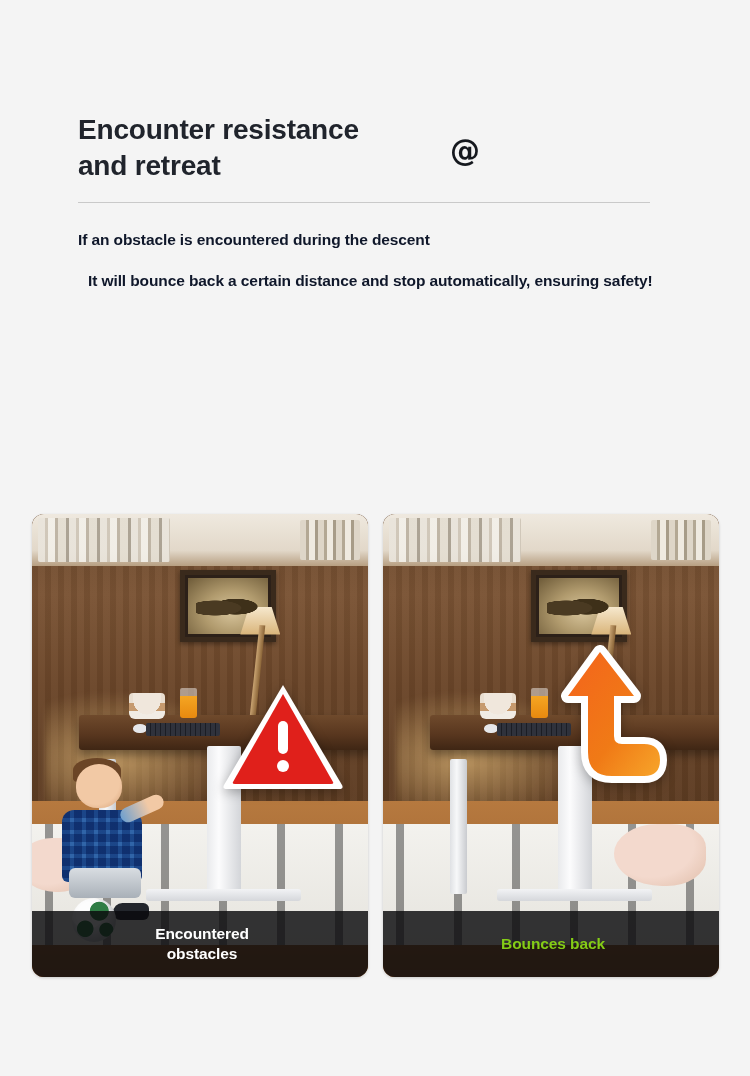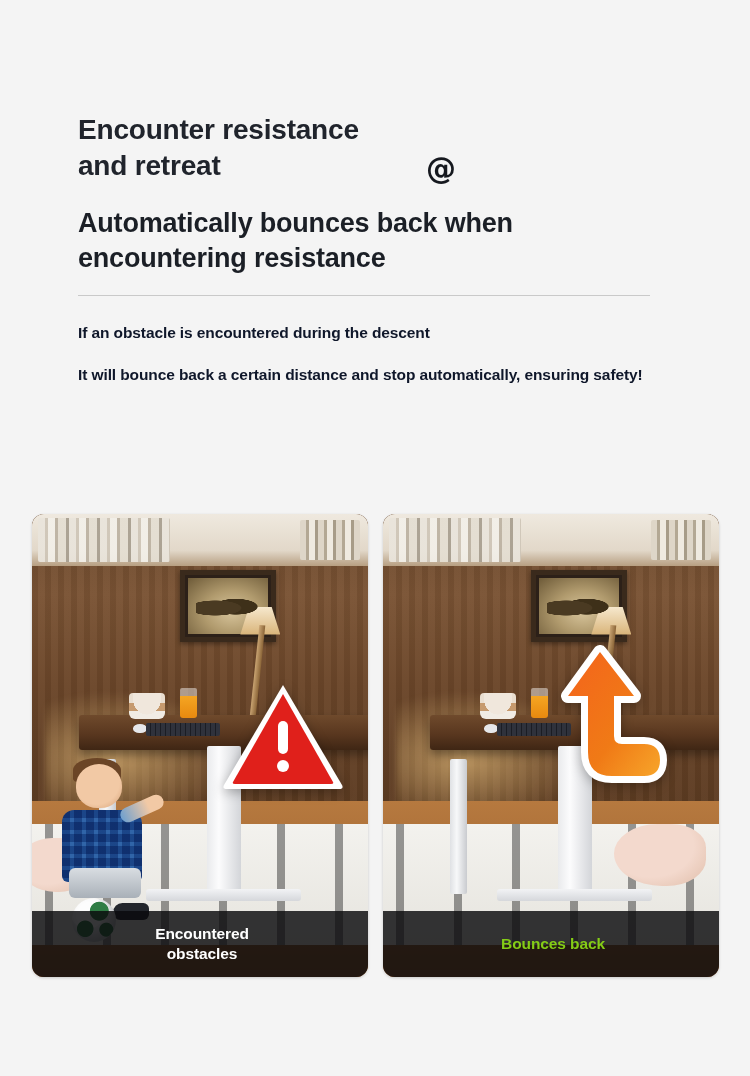--- a/index.html
+++ b/index.html
@@ -22,22 +22,22 @@
   
   .heading-wrap {
     position: absolute;
     left: 78px;
     top: 112px;
     width: 600px;
   }
 
   .headline-row {
     display: flex;
-    align-items: flex-end;
-    gap: 18px;
+    align-items: center;
+    gap: 42px;
   }
 
   .headline-small {
     font-size: 28px;
     font-weight: 700;
     color: #20242c;
     line-height: 1.28;
     letter-spacing: -0.2px;
     max-width: 330px;
   }
@@ -75,20 +75,21 @@
   .sub-line {
     font-size: 15.5px;
     font-weight: 700;
     color: #0f172a;
     line-height: 1.4;
     letter-spacing: -0.1px;
   }
 
   .sub-line + .sub-line {
     margin-top: 20px;
+    margin-left: 10px;
   }
 
   
   .cards {
     position: absolute;
     left: 32px;
     top: 514px;
     width: 740px;
     display: flex;
     gap: 15px;
@@ -425,21 +426,20 @@
 
 <div class="page">
 
   <div class="heading-wrap">
 
     <div class="headline-row">
       <div class="headline-small">Encounter resistance and retreat</div>
       <div class="at-glyph">@</div>
     </div>
 
-    <div class="headline-main">Automatically bounces back when encountering resistance</div>
 
     <div class="divider"></div>
 
     <div class="sub-list">
       <div class="sub-line">If an obstacle is encountered during the descent</div>
       <div class="sub-line">It will bounce back a certain distance and stop automatically, ensuring safety!</div>
     </div>
   </div>
 
   <div class="cards">

